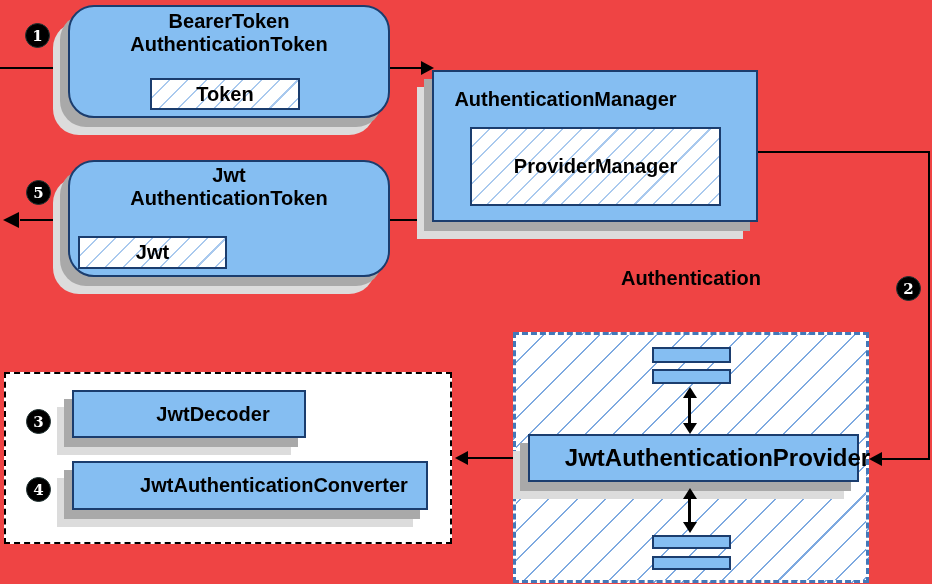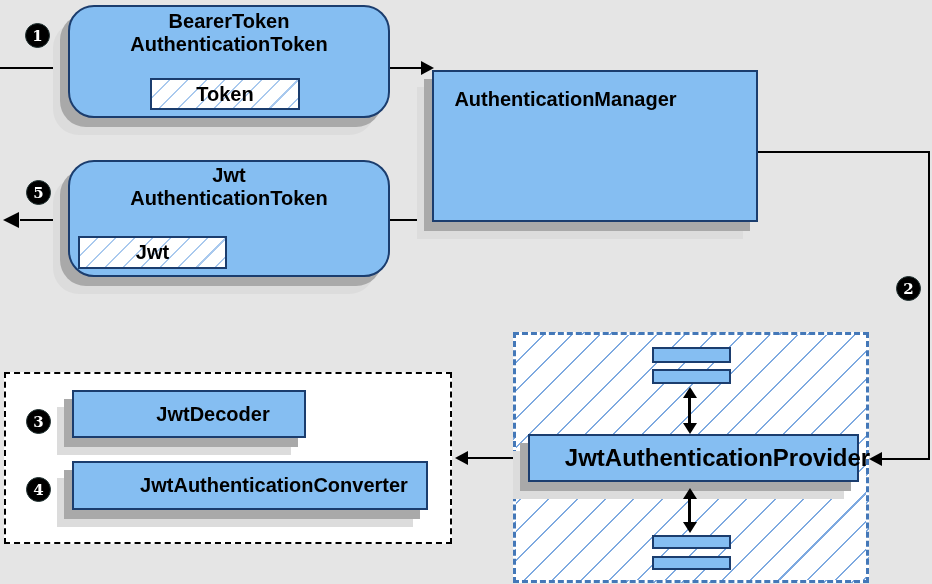--- a/index.html
+++ b/index.html
@@ -1,17 +1,17 @@
 <!DOCTYPE html>
 <html style="--node_fill: #85bef2; --node_border: #1b3d6e; --chip_bg: #ffffff; --hatch_small: #a9c9ee; --hatch_large: #7da9e0; --group_border_blue: #4478b8; --shadow_dark: #a9a9a9; --shadow_light: #dcdcdc; --line: #000000; --marker_bg: #000000; --marker_fg: #ffffff;"><head>
 <meta charset="utf-8">
 <style>
   html,body{margin:0;padding:0;background:#fff;}
   #canvas{
-    position:relative;width:932px;height:584px;background:#e5e5e5;overflow:hidden;
+    position:relative;width:932px;height:584px;background:#ef4444;overflow:hidden;
     font-family:"Liberation Sans",sans-serif;color:#000;
   }
   .abs{position:absolute;box-sizing:border-box;}
   
   .node{
     background:var(--node_fill);
     border:2px solid var(--node_border);
     padding-left:48px;
   }
   .shadowed{
@@ -95,31 +95,35 @@
   <div class="abs title" style="left:68px;top:10px;width:322px;">
     <div>BearerToken</div>
     <div>AuthenticationToken</div>
   </div>
   <div class="abs chip hatch-sm" style="left:150px;top:78px;width:150px;height:32px;">
     <span>Token</span>
   </div>
 
   <div class="abs node shadowed" style="left:432px;top:70px;width:326px;height:152px;"></div>
   <div class="abs title" style="left:416px;top:88px;width:299px;">AuthenticationManager</div>
+  <div class="abs chip hatch-sm" style="left:470px;top:127px;width:251px;height:79px;">
+    <span>ProviderManager</span>
+  </div>
 
   <div class="abs node rounded shadowed" style="left:68px;top:160px;width:322px;height:117px;"></div>
   <div class="abs title" style="left:68px;top:164px;width:322px;">
     <div>Jwt</div>
     <div>AuthenticationToken</div>
   </div>
   <div class="abs chip hatch-sm" style="left:78px;top:236px;width:149px;height:33px;">
     <span>Jwt</span>
   </div>
 
   <div class="abs title" style="left:556px;top:266px;width:270px;line-height:24px;">
+    <div>Authentication</div>
   </div>
 
   <div class="abs dashed-blue hatch-lg" style="left:513px;top:332px;width:356px;height:251px;"></div>
 
   <div class="abs bar" style="left:652px;top:347px;width:79px;height:16px;"></div>
   <div class="abs bar" style="left:652px;top:369px;width:79px;height:15px;"></div>
 
   <div class="abs arrow arr-up" style="left:683px;top:387px;"></div>
   <div class="abs vline" style="left:688px;top:396px;width:3px;height:29px;"></div>
   <div class="abs arrow arr-down" style="left:683px;top:423px;"></div>

